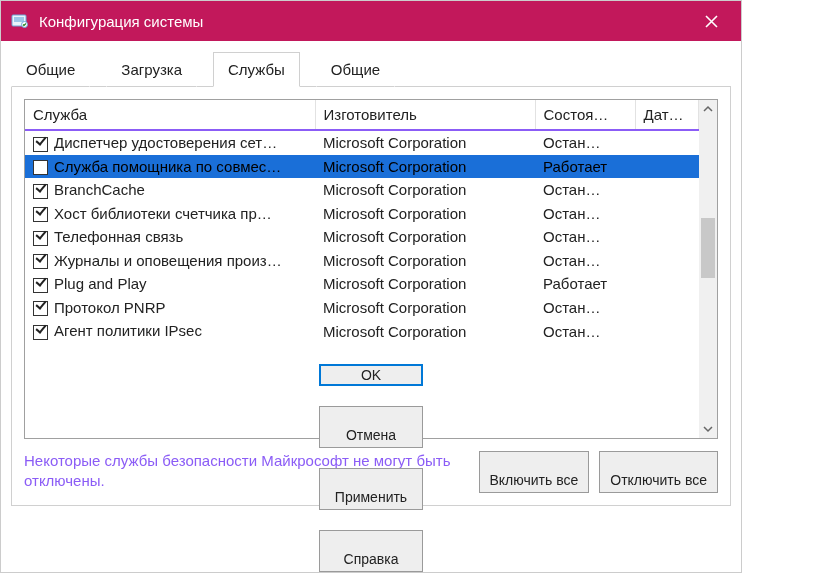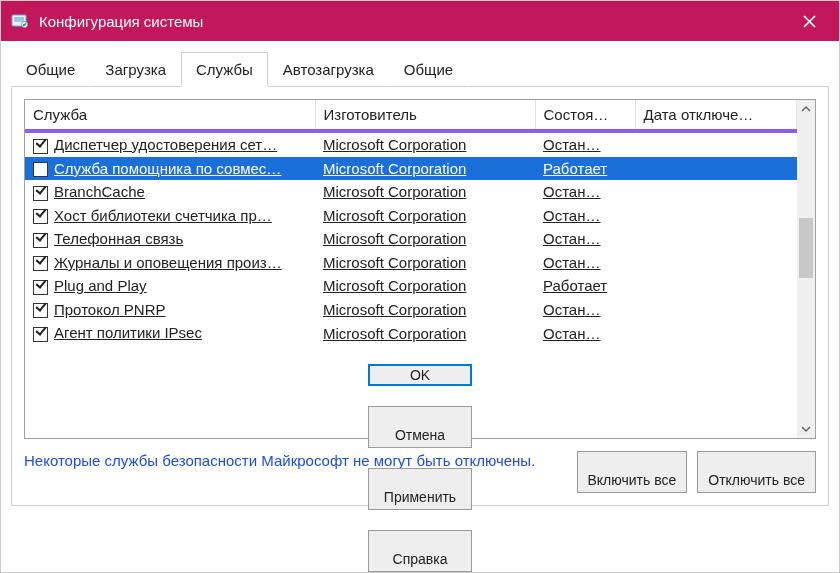--- a/index.html
+++ b/index.html
@@ -1,42 +1,42 @@
 <!DOCTYPE html>
 <html><head>
 <meta charset="utf-8">
 <style>
   * { box-sizing: border-box; }
   html, body { margin: 0; padding: 0; font-family: "Segoe UI", Tahoma, sans-serif; font-size: 14px; background: #fff; }
-  .window { width: 840px; height: 573px; background: #fff; position: relative; display: flex; flex-direction: column; border: 1px solid #ccc; }
+  .window { width: 742px; height: 573px; background: #fff; position: relative; display: flex; flex-direction: column; border: 1px solid #ccc; }
   .titlebar { height: 40px; background: #c2185b; color: #fff; display: flex; align-items: center; padding: 0 10px; }
   .titlebar .app-icon { width: 18px; height: 18px; margin-right: 10px; display: flex; align-items: center; justify-content: center; }
   .titlebar .title { flex: 1; font-size: 15px; }
   .titlebar .close { width: 40px; height: 40px; display: flex; align-items: center; justify-content: center; cursor: pointer; }
-  .tabs { display: flex; padding: 10px 10px 0 10px; gap: 0; }
+  .tabs { display: flex; padding: 10px 10px 0 10px; gap: 16px; }
   .tab { padding: 8px 14px 8px 14px; border: 1px solid #d0d0d0; border-bottom: none; background: #f5f5f5; cursor: pointer; position: relative; top: 1px; color: #222; font-size: 15px; }
   .tab.active { background: #fff; border-bottom: 1px solid #fff; z-index: 2; text-align: center; }
   .tab:not(.active) { border-top-width: 0; border-left-width: 0; border-right-width: 0; border-bottom: 1px solid #d0d0d0; background: #fff; }
   .tabs .tab:not(.active) { border: 1px solid transparent; border-bottom: 1px solid #d0d0d0; }
   .tab-panel { margin: 0 10px 10px 10px; border: 1px solid #d0d0d0; flex: 1; padding: 12px; display: flex; flex-direction: column; }
   .list-wrap { border: 1px solid #a0a0a0; flex: 1; display: flex; overflow: hidden; }
   .list { flex: 1; overflow: hidden; }
   table { border-collapse: collapse; width: 100%; table-layout: fixed; }
-  th { text-align: left; font-weight: normal; padding: 6px 8px; border-right: 1px solid #e2e2e2; border-bottom: 4px solid #8b5cf6; background: #fff; white-space: nowrap; overflow: hidden; text-overflow: ellipsis; font-size: 15px; color: #222; }
-  td { padding: 3px 8px; white-space: nowrap; overflow: hidden; text-overflow: ellipsis; font-size: 15px; color: #222; text-decoration: underline; }
-  tr.selected td { background: #1a6fd8; color: #ffffff; }
+  th { text-align: left; font-weight: normal; padding: 6px 8px; border-right: 1px solid #e2e2e2; border-bottom: 2px solid #8b5cf6; background: #fff; white-space: nowrap; overflow: hidden; text-overflow: ellipsis; font-size: 15px; color: #222; }
+  td { padding: 3px 8px; white-space: nowrap; overflow: hidden; text-overflow: ellipsis; font-size: 15px; color: #222; }
+  tr.selected td { background: #1a6fd8; color: #000000; }
   .cb { display: inline-block; width: 15px; height: 15px; border: 1px solid #333; vertical-align: middle; margin-right: 6px; position: relative; background: #fff; }
   .cb.checked::after { content: ""; position: absolute; left: 2px; top: -1px; width: 8px; height: 4px; border-left: 2px solid #222; border-bottom: 2px solid #222; transform: rotate(-50deg); }
   tr.selected .cb { border-color: #333; background: #fff; }
   .scrollbar { width: 18px; background: #f0f0f0; display: flex; flex-direction: column; align-items: center; }
   .sb-btn { width: 18px; height: 18px; display: flex; align-items: center; justify-content: center; color: #666; }
   .sb-track { flex: 1; width: 18px; position: relative; }
   .sb-thumb { position: absolute; left: 2px; right: 2px; top: 100px; height: 60px; background: #c8c8c8; }
   .below-list { display: flex; align-items: flex-start; padding-top: 12px; gap: 10px; }
-  .info-text { flex: 1; font-size: 15px; color: #1d4ed8; line-height: 1.3; }
+  .info-text { flex: 1; font-size: 15px; color: #8b5cf6; line-height: 1.3; }
   .btn { min-width: 104px; height: 28px; border: 1px solid #9a9a9a; background: #eee; font-size: 14px; padding: 20px 10px; cursor: pointer; color: #222; font-family: inherit; }
   .btn.default { border: 2px solid #0078d7; padding: 1px 9px; }
   .hide-ms { padding-top: 14px; display: flex; align-items: center; font-size: 15px; color: #222; }
   .footer { height: 56px; display: flex; align-items: center; justify-content: flex-end; gap: 20px; padding: 0 14px; border-top: 0; flex-direction: column; }
   .u { text-decoration: underline; }
 </style>
 </head>
 <body>
 
 <div class="window">
@@ -55,21 +55,20 @@
       <svg width="13" height="13" viewBox="0 0 13 13">
         <path d="M1 1 L12 12 M12 1 L1 12" stroke="#fff" stroke-width="1.6"></path>
       </svg>
     </span>
   </div>
 
   <div class="tabs">
     <div class="tab">Общие</div>
     <div class="tab">Загрузка</div>
     <div class="tab active">Службы</div>
-    <div class="tab">Автозагрузка</div>
     <div class="tab">Общие</div>
   </div>
 
   <div class="tab-panel">
 
     <div class="list-wrap">
       <div class="list">
         <table>
           <colgroup>
             <col style="width:290px">

